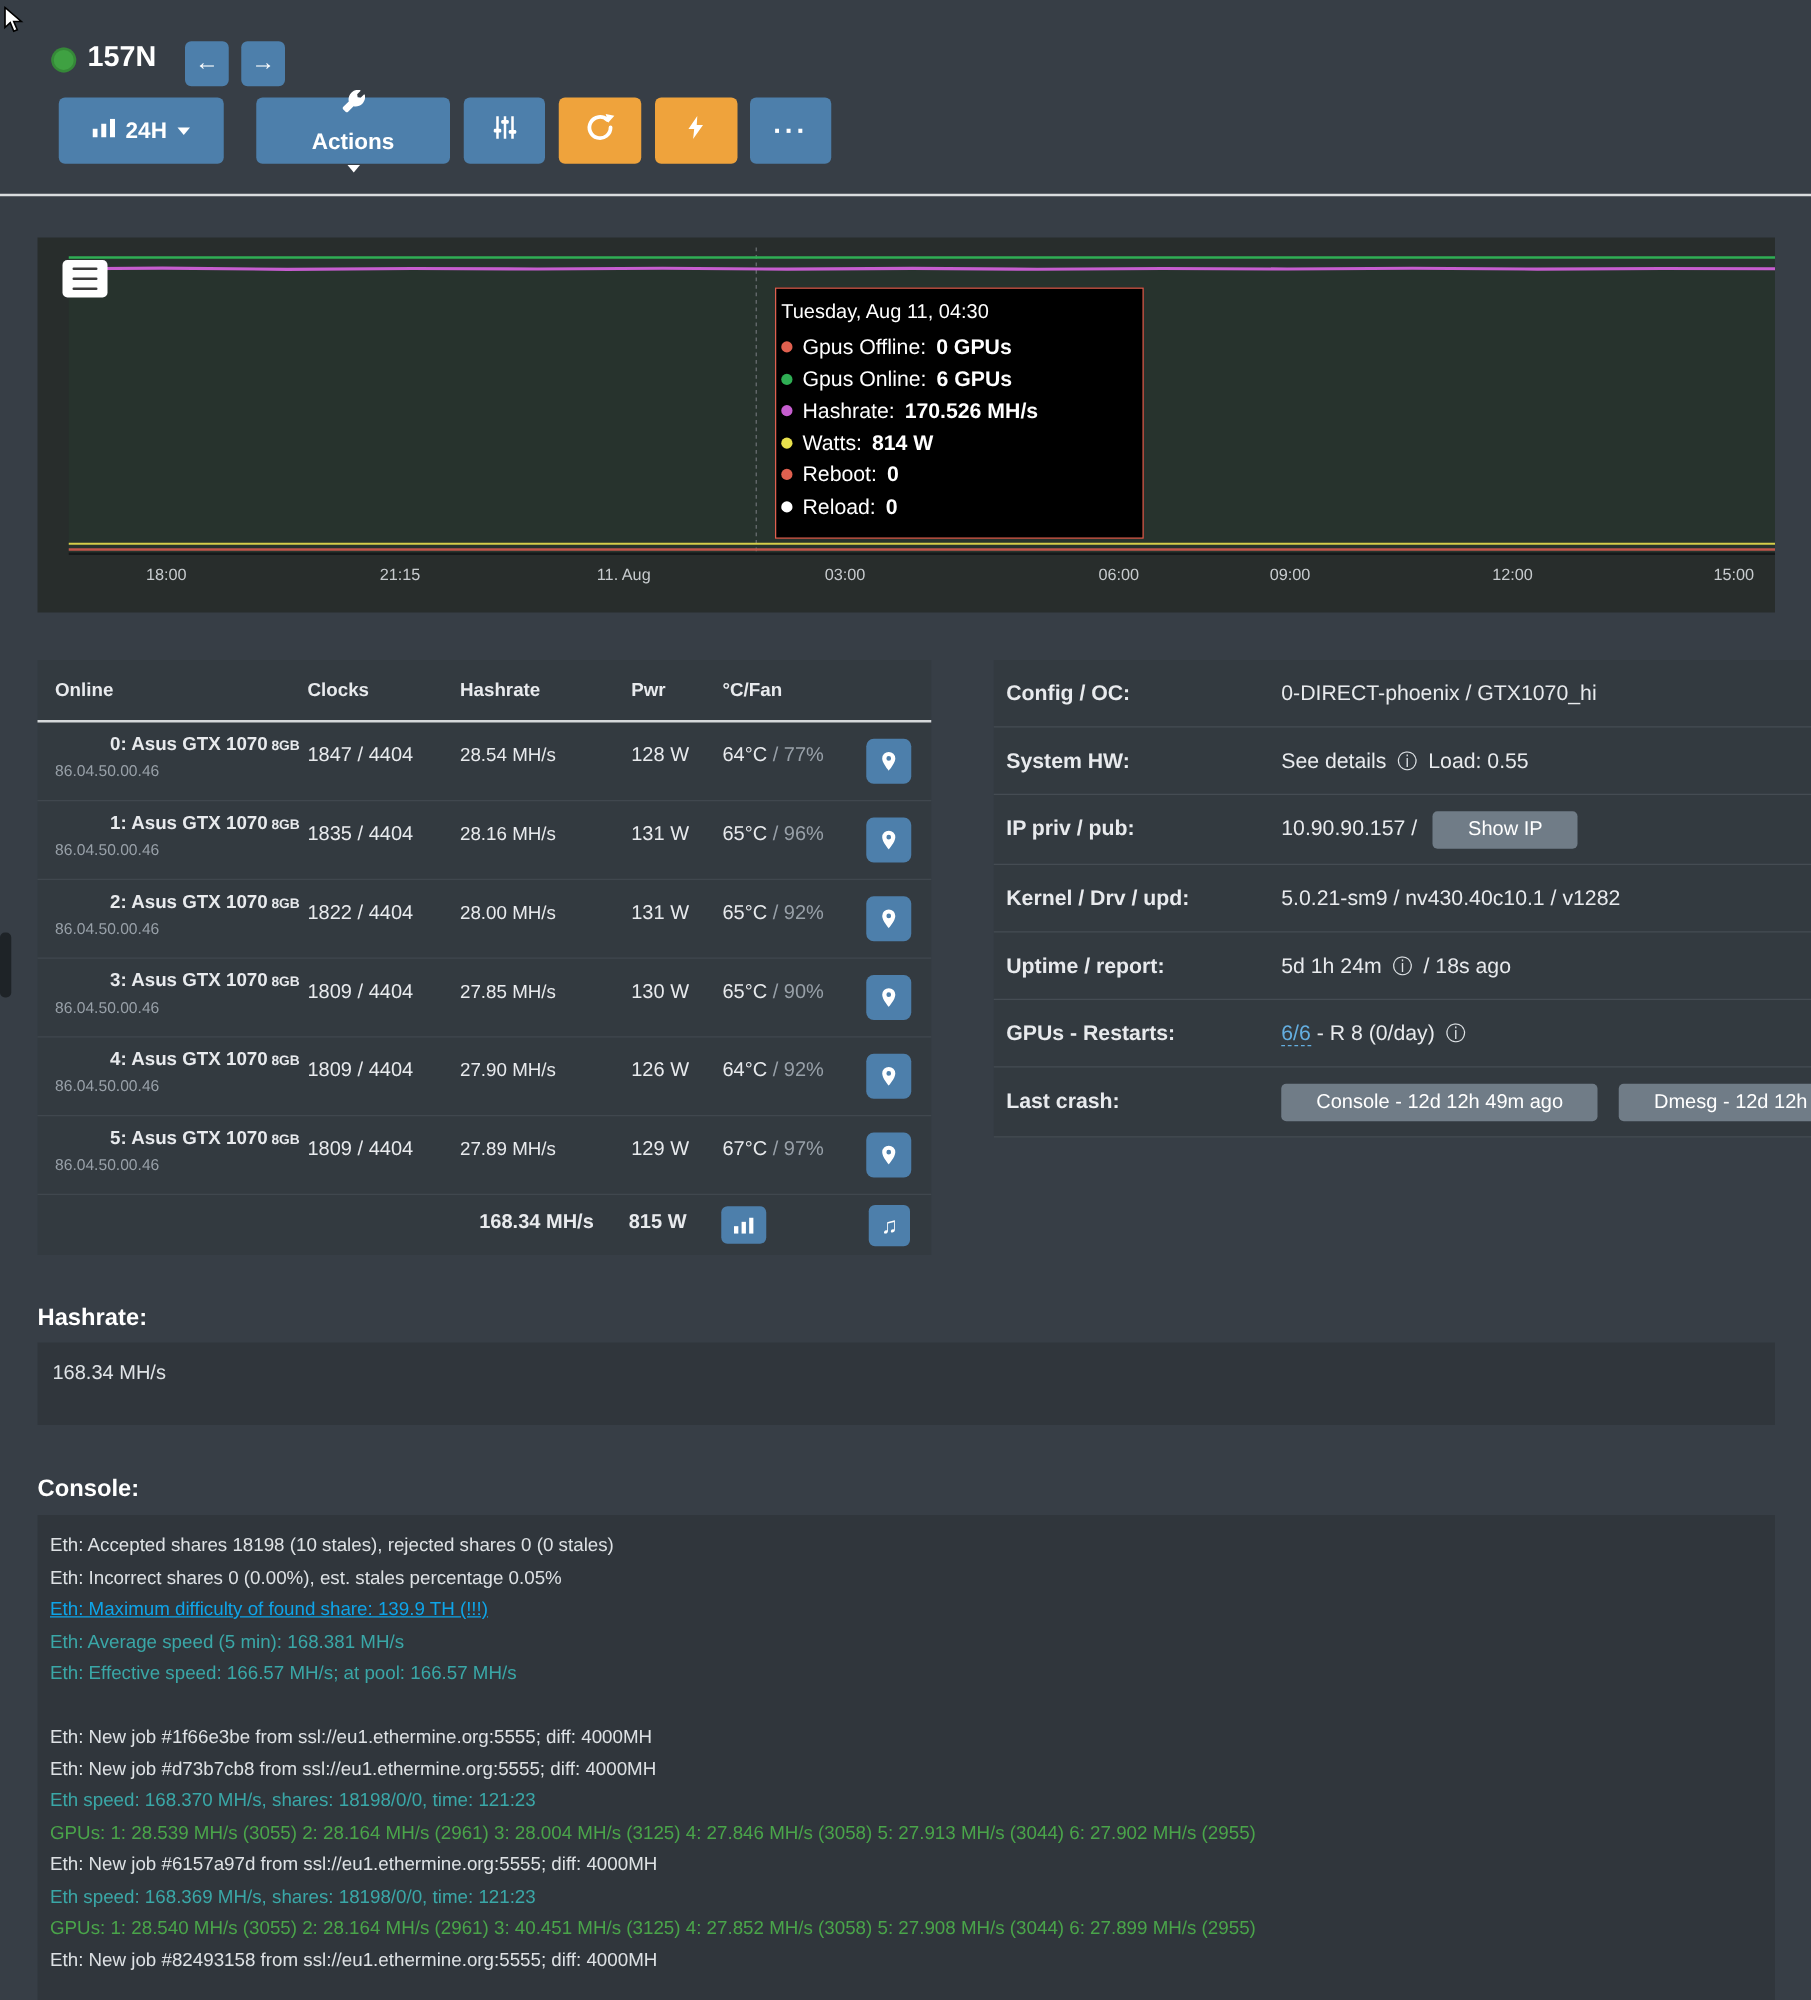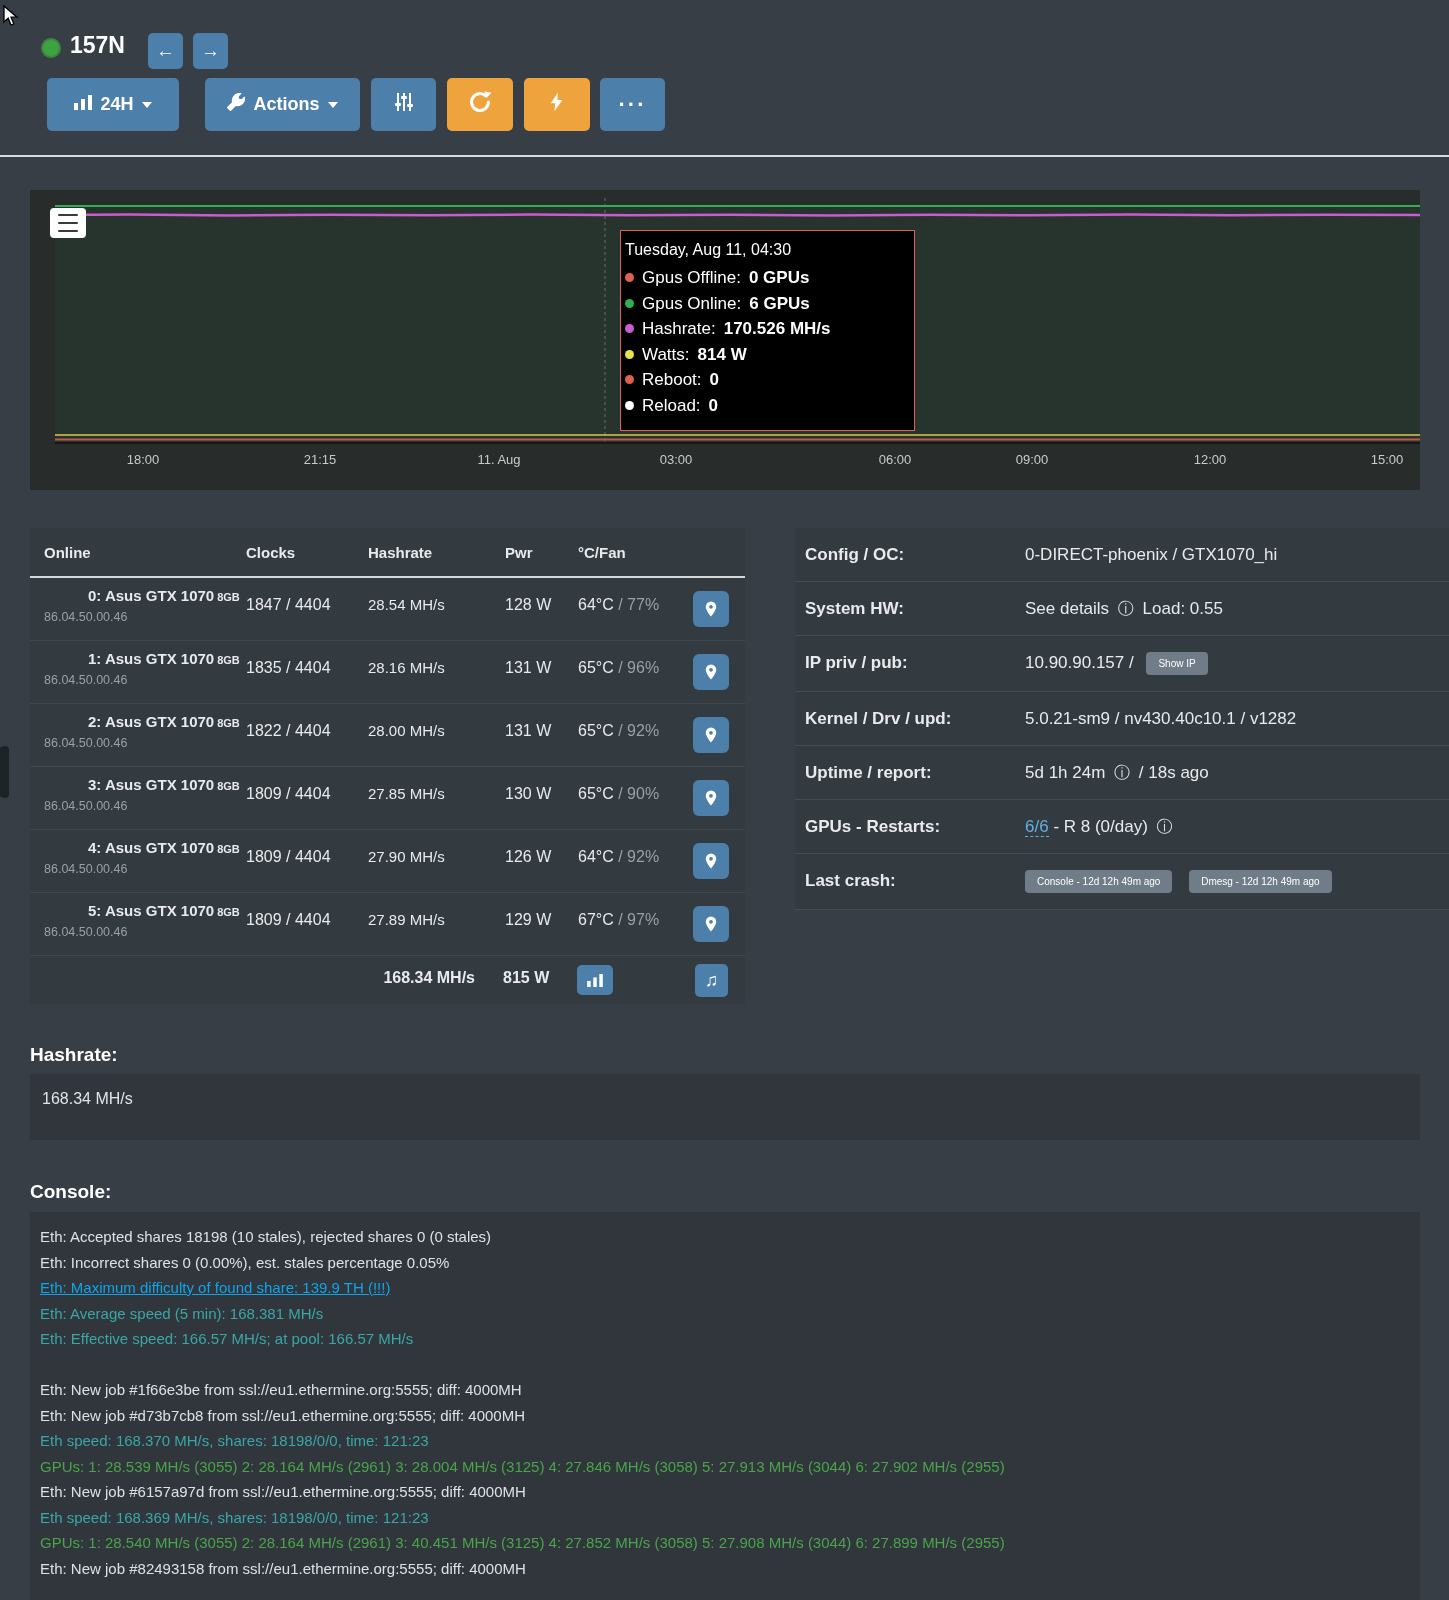--- a/index.html
+++ b/index.html
@@ -8,21 +8,21 @@
 
   
   .topbar { position:absolute; left:0; top:0; width:100%; height:157px; background:#373e46; border-bottom:2px solid #d9dcde; }
   .status-dot { position:absolute; left:41px; top:38px; width:20px; height:20px; border-radius:50%; background:#3fa142; box-shadow:inset 0 0 0 2px rgba(0,0,0,.15); }
   .rig-title { position:absolute; left:70px; top:32px; font-size:23px; font-weight:bold; color:#fff; }
   .btn { position:absolute; display:flex; align-items:center; justify-content:center; gap:8px; background:#4d7fab; color:#fff; border:none; border-radius:5px; font-family:inherit; font-size:18px; cursor:pointer; padding:0; }
   .btn.orange { background:#efa33c; }
   .nav-prev { left:148px; top:33px; width:35px; height:36px; font-size:19px; }
   .nav-next { left:193px; top:33px; width:35px; height:36px; font-size:19px; }
   .btn-range   { left:47px;  top:78px; width:132px; height:53px; font-weight:bold; }
-  .btn-actions { left:205px; top:78px; width:155px; height:53px; font-weight:bold; }
+  .btn-actions { left:205px; top:78px; width:155px; height:53px; font-weight:bold;flex-direction:column; }
   .btn-tune    { left:371px; top:78px; width:65px;  height:53px; }
   .btn-refresh { left:447px; top:78px; width:66px;  height:53px; }
   .btn-flash   { left:524px; top:78px; width:66px;  height:53px; }
   .btn-more    { left:600px; top:78px; width:65px;  height:53px; font-size:22px; font-weight:bold; letter-spacing:2px; }
   .caret { width:0; height:0; border-left:5px solid transparent; border-right:5px solid transparent; border-top:6px solid #fff; display:inline-block; }
 
   
   .chart { position:absolute; left:30px; top:190px; width:1390px; height:300px; background:#282d2c; }
   .chart-svg { position:absolute; left:0; top:0; }
   .chart-menu { position:absolute; left:20px; top:18px; width:36px; height:30px; background:#fff; border:none; border-radius:4px; cursor:pointer; padding:6px 8px; display:flex; flex-direction:column; justify-content:space-between; }
@@ -54,21 +54,21 @@
   .gf-pwr { position:absolute; left:473px; top:13px; font-weight:bold; font-size:16px; }
   .gf-chart-btn { position:absolute; left:547px; top:9px; width:36px; height:30px; background:#4d7fab; border:none; border-radius:5px; cursor:pointer; display:flex; align-items:center; justify-content:center; }
   .gf-music-btn { position:absolute; left:665px; top:8px; width:33px; height:33px; background:#4d7fab; border:none; border-radius:5px; cursor:pointer; color:#fff; font-size:18px; display:flex; align-items:center; justify-content:center; }
 
   
   .info-panel { position:absolute; left:795px; top:528px; width:680px; background:#333a40; font-size:17px; }
   .i-row { position:relative; height:54px; border-bottom:1px solid #454c53; }
   .i-row.tall { height:56px; }
   .i-label { position:absolute; left:10px; top:0; line-height:54px; font-weight:bold; white-space:nowrap; }
   .i-value { position:absolute; left:230px; top:0; line-height:54px; white-space:nowrap; }
-  .gray-btn { display:inline-block; background:#707c87; color:#fff; border:none; border-radius:4px; padding:6px 12px; font-size:10px; font-family:inherit; cursor:pointer; vertical-align:middle; }
+  .gray-btn { display:inline-block; background:#707c87; color:#fff; border:none; border-radius:4px; padding:6px 28px; font-size:16px; font-family:inherit; cursor:pointer; vertical-align:middle; }
   .info-icon { color:#dfe3e6; font-size:16px; margin:0 4px; cursor:pointer; }
   .link-dashed { color:#64aee0; border-bottom:1px dashed #64aee0; cursor:pointer; }
 
   
   .sec-title { position:absolute; left:30px; font-size:19px; font-weight:bold; color:#fff; }
   .hash-title { top:1044px; }
   .hash-box { position:absolute; left:30px; top:1074px; width:1390px; height:66px; background:#30363c; padding:16px 12px; font-size:16px; color:#dfe3e6; }
   .console-title { top:1181px; }
   .console-box { position:absolute; left:30px; top:1212px; width:1390px; height:388px; background:#30363c; padding:12px 10px 0; font-size:15px; line-height:25.5px; overflow:hidden; }
   .console-line { min-height:25.5px; white-space:nowrap; }
@@ -156,21 +156,21 @@
       <line x1="25" y1="16" x2="1390" y2="16" stroke="#2fae54" stroke-width="2"></line>
       <polyline points="25,25 100,24.5 200,25.5 300,24.8 400,25.2 500,24.6 600,25.3 700,24.7 800,25.4 900,24.8 1000,25.2 1100,24.6 1200,25.3 1300,24.8 1390,25" fill="none" stroke="#c65ecf" stroke-width="2.5"></polyline>
     </svg>
 
     <button class="chart-menu">
       <i></i>
         <i></i>
         <i></i>
     </button>
 
-    <span class="tick" style="left:68px">18:00</span>
+    <span class="tick" style="left:58px">18:00</span>
     <span class="tick" style="left:245px">21:15</span>
     <span class="tick" style="left:424px">11. Aug</span>
     <span class="tick" style="left:601px">03:00</span>
     <span class="tick" style="left:820px">06:00</span>
     <span class="tick" style="left:957px">09:00</span>
     <span class="tick" style="left:1135px">12:00</span>
     <span class="tick" style="left:1312px">15:00</span>
 
     <div class="tooltip">
       <div class="tt-title">Tuesday, Aug 11, 04:30</div>

